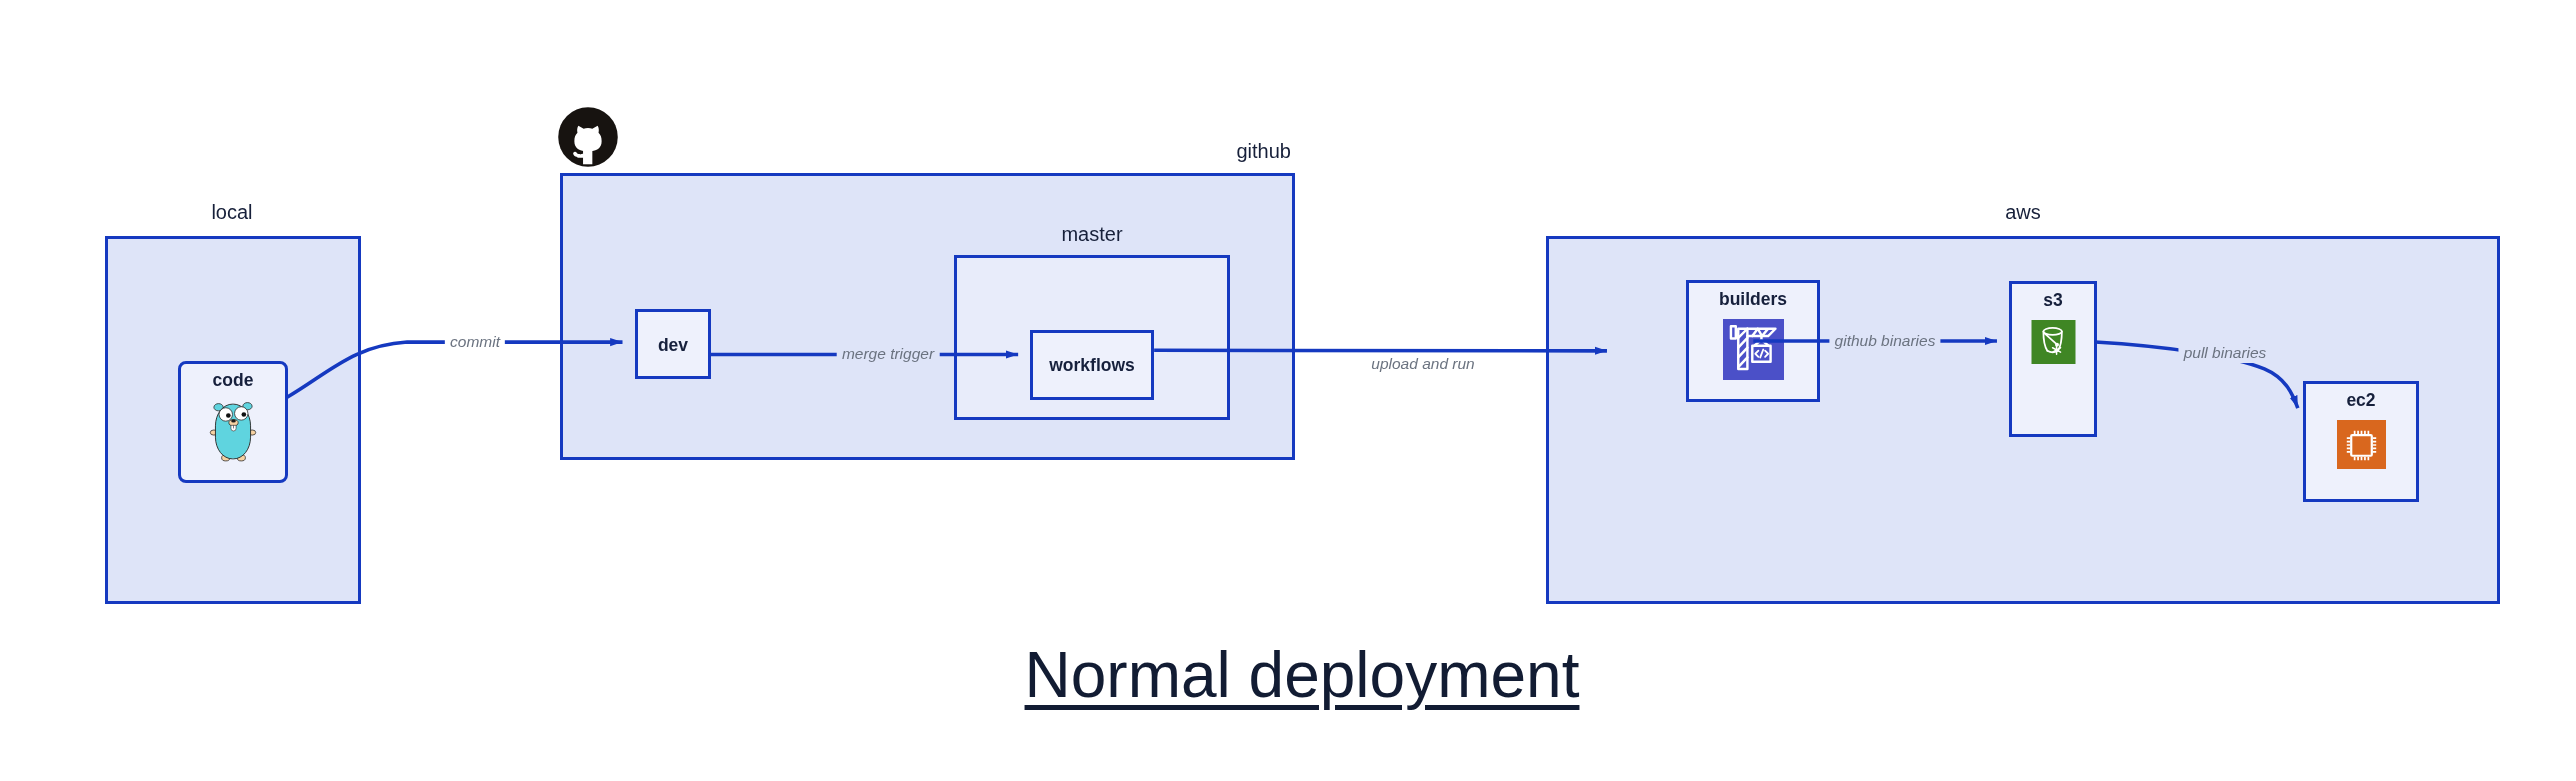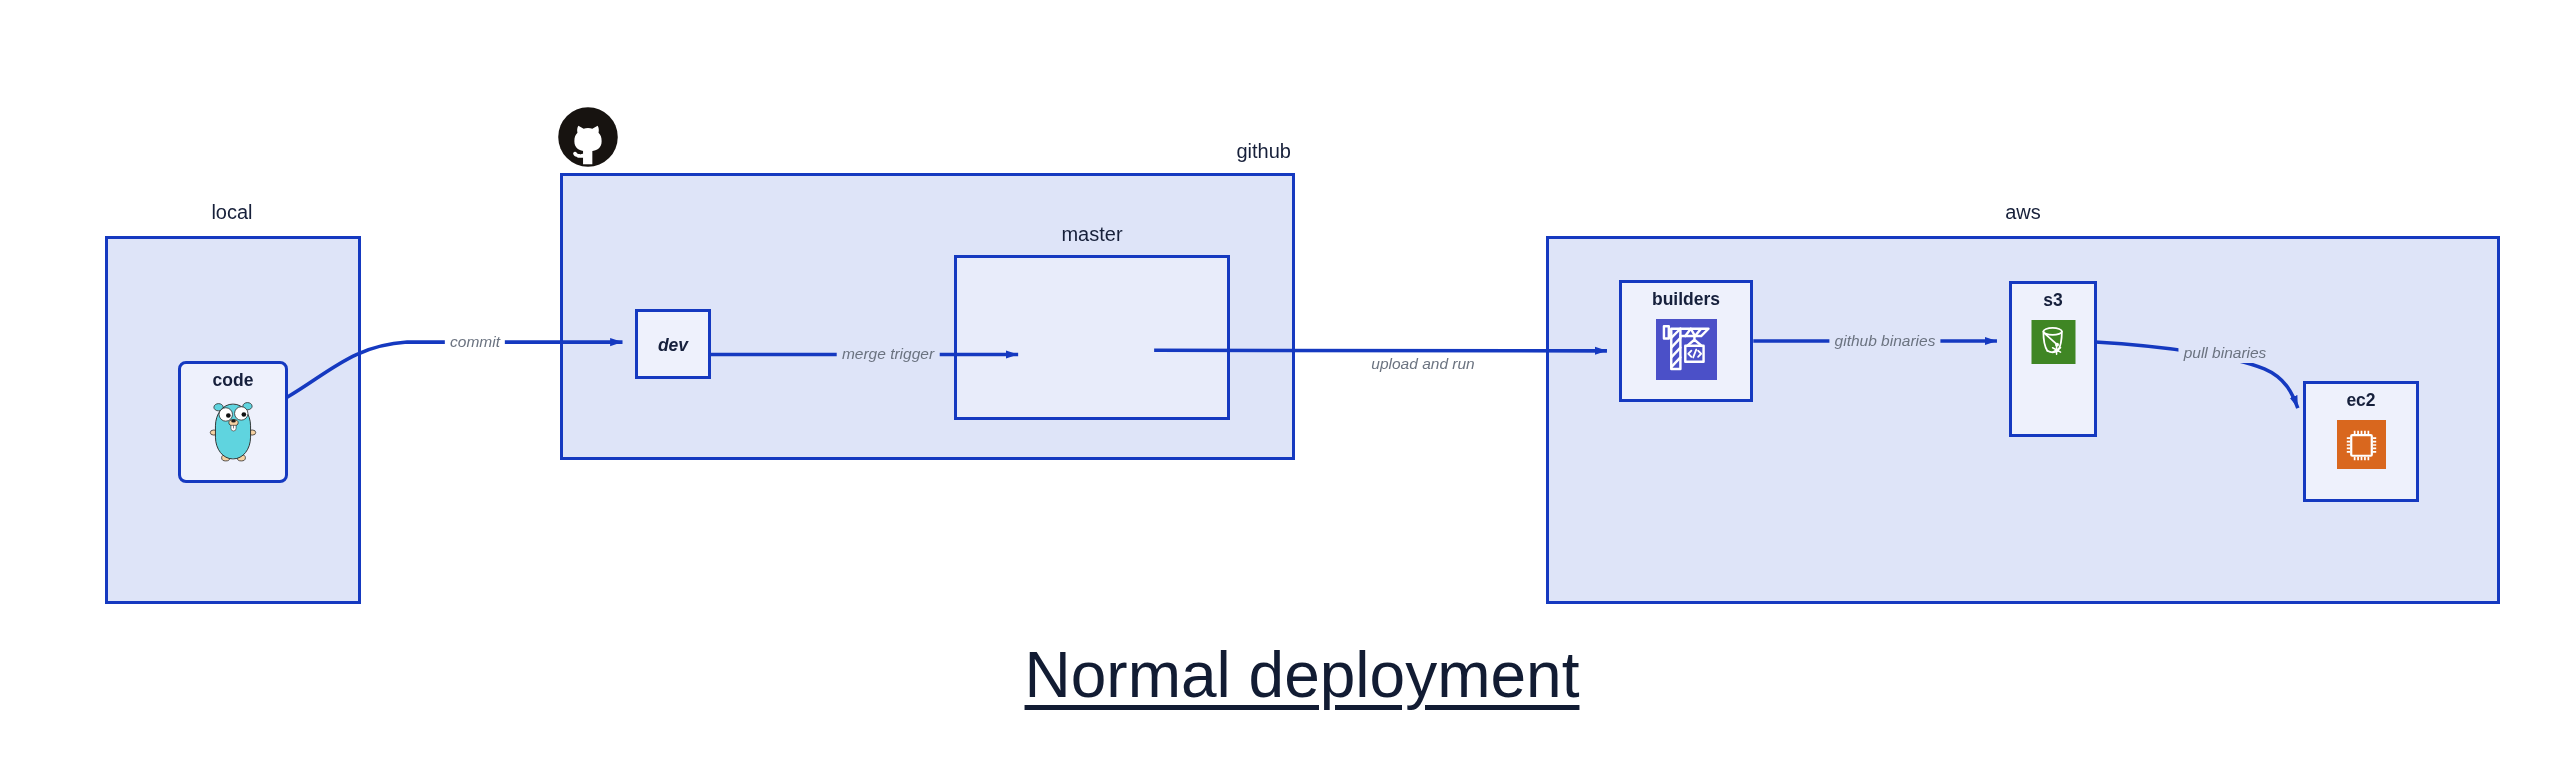--- a/index.html
+++ b/index.html
@@ -70,25 +70,28 @@
       <circle cx="41" cy="30" r="4.5" fill="#111111"></circle>
       <circle cx="71" cy="28" r="4.5" fill="#111111"></circle>
       <ellipse cx="51" cy="44" rx="9" ry="6" fill="#f6d2a2" stroke="#2a2a28" stroke-width="1.5"></ellipse>
       <ellipse cx="51" cy="40.5" rx="4.5" ry="3" fill="#1c1c1a"></ellipse>
       <path d="M46,49 h10 v6 a5,5 0 0 1 -10,0 z" fill="#ffffff" stroke="#2a2a28" stroke-width="1.2"></path>
       <line x1="51" y1="49" x2="51" y2="55" stroke="#2a2a28" stroke-width="1.2"></line>
     </svg>
   </div>
 
   <div class="node" style="left:635px;top:309px;width:76px;height:70px;justify-content:center;">
-    <div class="node-label" style="margin-top:3px;font-style:italic;">dev</div>
+    <div class="node-label" style="margin-top:3px;">dev</div>
   </div>
 
+  <div class="node" style="left:1030px;top:330px;width:124px;height:70px;justify-content:center;">
+    <div class="node-label" style="margin-top:0;">workflows</div>
+  </div>
 
-  <div class="node" style="left:1619px;top:280px;width:134px;height:122px;">
+  <div class="node" style="left:1686px;top:280px;width:134px;height:122px;">
     <div class="node-label">builders</div>
     <svg class="node-icon" width="61" height="61" viewBox="0 0 100 100">
       <rect x="0" y="0" width="100" height="100" fill="#4b50c8"></rect>
       <g stroke="#ffffff" stroke-width="4" fill="none" stroke-linejoin="round" stroke-linecap="round">
         <rect x="13" y="12" width="8" height="20"></rect>
         <rect x="25" y="16" width="15" height="66"></rect>
         <path d="M25,31 L40,16 M25,47 L40,31 M25,63 L40,47 M25,79 L40,63"></path>
         <path d="M40,16 H86 L74,28 H40"></path>
         <path d="M48,28 L57,16 M57,16 L64,28 M64,28 L73,17"></path>
         <path d="M63,28 V34 M63,34 L51,44 M63,34 L75,44"></path>

